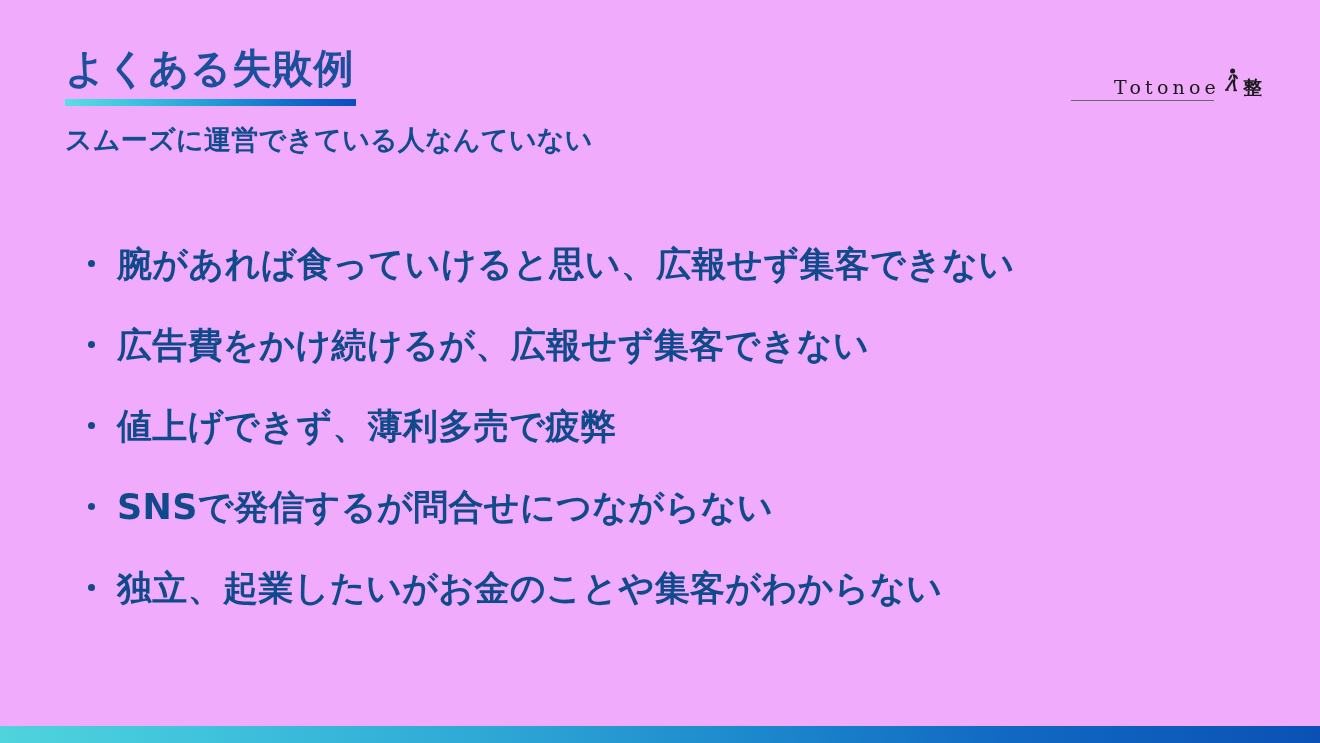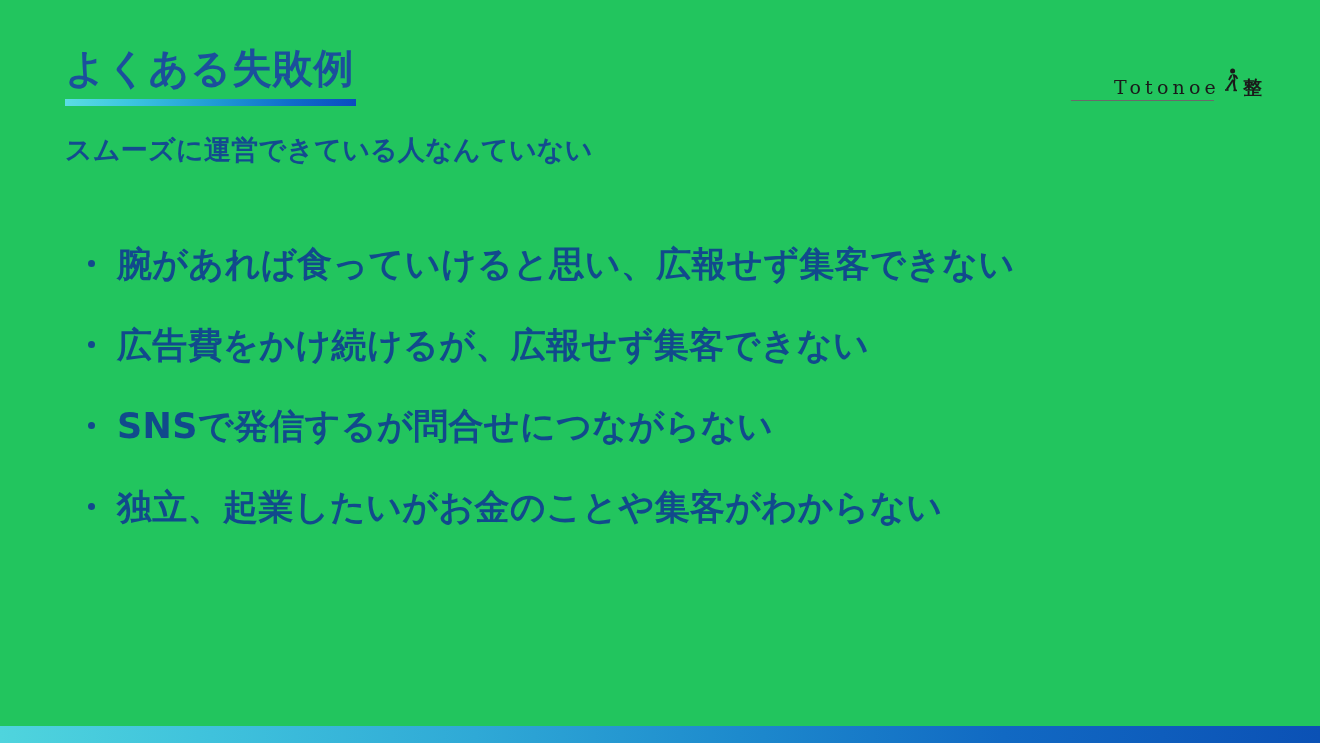--- a/index.html
+++ b/index.html
@@ -11,21 +11,21 @@
     height: 743px;
     background: #ffffff;
     font-family: "DejaVu Sans", "Liberation Sans", sans-serif;
     overflow: hidden;
   }
 
   #slide {
     position: relative;
     width: 1320px;
     height: 743px;
-    background: #22c55e;
+    background: #f0abfc;
     overflow: hidden;
   }
 
   
   #title-block {
     position: absolute;
     left: 65px;
     top: 46px;
   }
   #page-title {
@@ -41,21 +41,21 @@
     width: 291px;
     height: 7px;
     margin-top: 8px;
     background: linear-gradient(90deg, #5bdde3 0%, #3cc6e0 22%, #1f9ad4 52%, #0f6ccb 78%, #0a4cc0 100%);
   }
 
   
   #subtitle {
     position: absolute;
     left: 65px;
-    top: 132px;
+    top: 122px;
     font-size: 27px;
     font-weight: 700;
     color: #134b8f;
     letter-spacing: 0.01em;
     white-space: nowrap;
   }
 
   
   #logo {
     position: absolute;
@@ -175,20 +175,24 @@
     <div class="bullet-item">
       <span class="bullet-marker"></span>
       <span class="bullet-text">腕があれば食っていけると思い、広報せず集客できない</span>
     </div>
     <div class="bullet-item">
       <span class="bullet-marker"></span>
       <span class="bullet-text">広告費をかけ続けるが、広報せず集客できない</span>
     </div>
     <div class="bullet-item">
       <span class="bullet-marker"></span>
+      <span class="bullet-text">値上げできず、薄利多売で疲弊</span>
+    </div>
+    <div class="bullet-item">
+      <span class="bullet-marker"></span>
       <span class="bullet-text">SNSで発信するが問合せにつながらない</span>
     </div>
     <div class="bullet-item">
       <span class="bullet-marker"></span>
       <span class="bullet-text">独立、起業したいがお金のことや集客がわからない</span>
     </div>
   </div>
 
   <div id="bottom-bar"></div>
 

